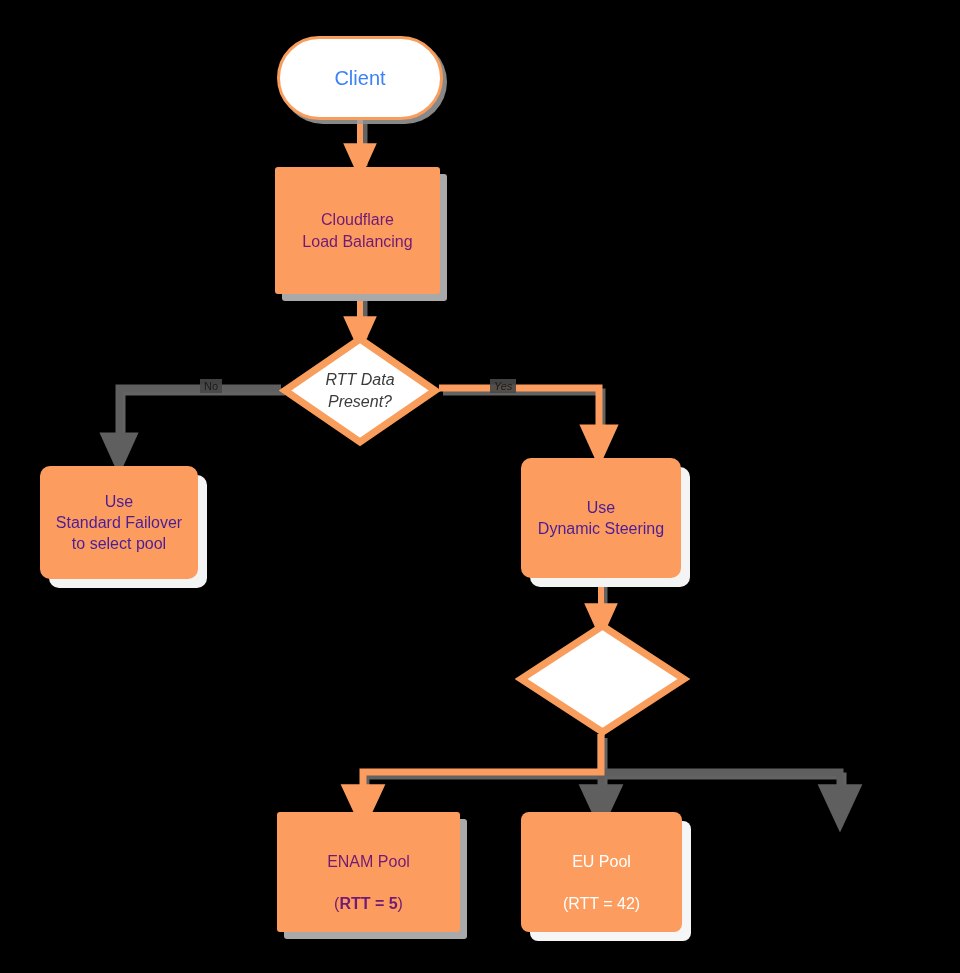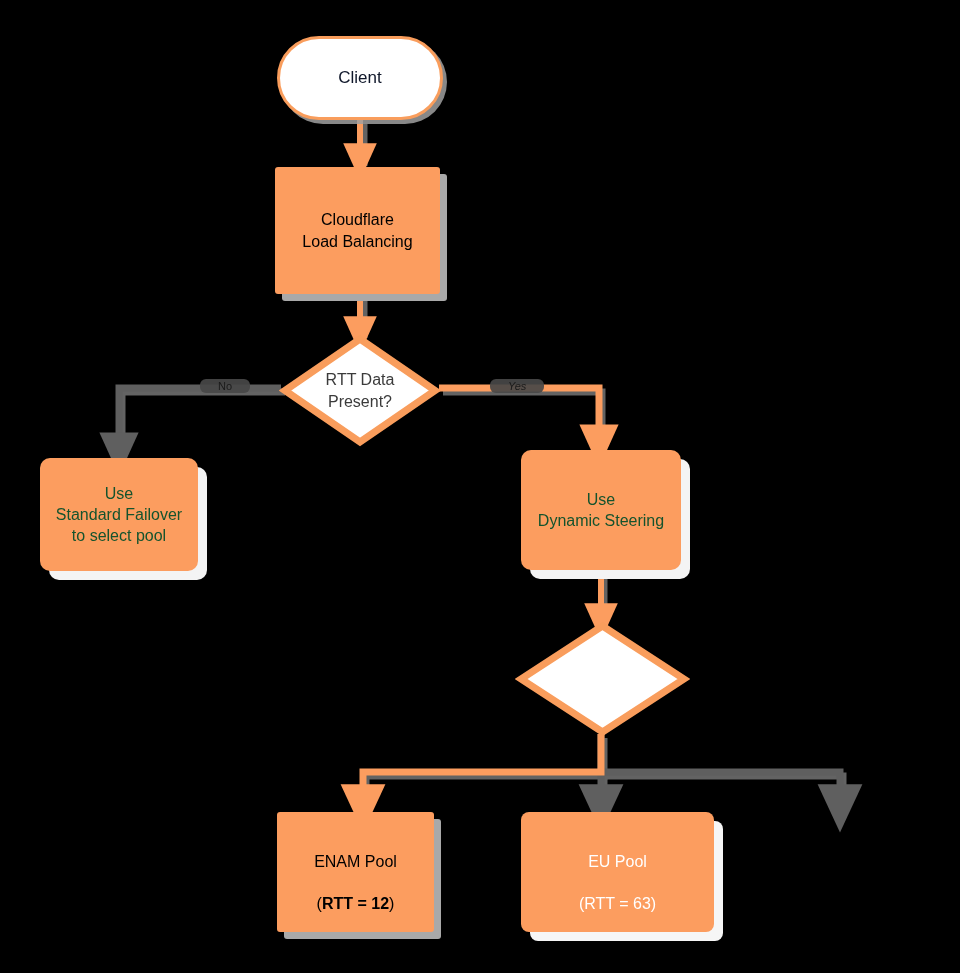--- a/index.html
+++ b/index.html
@@ -37,70 +37,72 @@
     white-space: pre-line;
     pointer-events: none;
   }
 
   
   .node-terminator {
     background: #ffffff;
     border: 3px solid #f99d5c;
     border-radius: 999px;
     box-shadow: 4px 4px 0 0 rgba(160,160,160,0.85);
-    color: #0f172a;
-    font-size: 17px;
+    color: #3b82f6;
+    font-size: 20px;
   }
 
   
   .node-process {
     background: #fc9d5f;
-    color: #000000;
+    color: #701a75;
     font-size: 16px;
     border-radius: 3px;
     box-shadow: 7px 7px 0 0 #a9a9a9;
   }
   
   .node-process-light {
     background: #fc9d5f;
-    color: #14532d;
+    color: #4c1d95;
     font-size: 16px;
     border-radius: 10px;
     box-shadow: 9px 9px 0 0 #f4f4f4;
+    margin-top: 8px;
   }
   .node-process-light-sq {
     background: #fc9d5f;
     color: #ffffff;
     font-size: 16px;
     border-radius: 8px;
     box-shadow: 9px 9px 0 0 #f6f6f6;
   }
 
   
   .node-decision {
     background: transparent;
     color: #3b3b3b;
     font-size: 16px;
+    font-style: italic;
   }
   .node-decision .diamond-shape {
     position: absolute;
     left: 0; top: 0;
     width: 100%;
     height: 100%;
     z-index: 1;
   }
 
   .rtt-strong { font-weight: bold; }
   .edge-label {
     position: absolute;
     font-size: 11px;
     color: #1a1a1a;
     background: rgba(72,72,72,0.92);
-    padding: 1px 18px;
-    border-radius: 6px;
+    padding: 1px 4px;
+    border-radius: 0;
     z-index: 6;
     white-space: nowrap;
   }
 </style>
 </head>
 <body>
 
 <div id="diagram-root">
 
   <svg id="edge-layer" viewBox="0 0 960 973" xmlns="http://www.w3.org/2000/svg">
@@ -174,31 +176,31 @@
     <span class="node-label">Use
 Dynamic Steering</span>
   </div>
 
   <div class="node node-decision" style="left:515px; top:620px; width:175px; height:118px;">
     <svg class="diamond-shape" viewBox="0 0 175 118" preserveAspectRatio="none">
       <polygon points="87.5,6 169,59 87.5,112 6,59" fill="#ffffff" stroke="#f99d5c" stroke-width="7"></polygon>
     </svg>
   </div>
 
-  <div class="node node-process" style="left:277px; top:812px; width:157px; height:120px;">
+  <div class="node node-process" style="left:277px; top:812px; width:183px; height:120px;">
     <span class="node-label">
       <span>ENAM Pool</span><br>
-      <span>(</span><span class="rtt-strong">RTT = 12</span><span>)</span>
+      <span>(</span><span class="rtt-strong">RTT = 5</span><span>)</span>
     </span>
   </div>
 
-  <div class="node node-process-light-sq" style="left:521px; top:812px; width:193px; height:120px;">
+  <div class="node node-process-light-sq" style="left:521px; top:812px; width:161px; height:120px;">
     <span class="node-label">
       <span>EU Pool</span><br>
-      <span>(</span><span>RTT = 63</span><span>)</span>
+      <span>(</span><span>RTT = 42</span><span>)</span>
     </span>
   </div>
 
 
   <div class="edge-label" style="left:200px; top:379px;">No</div>
   <div class="edge-label" style="left:490px; top:379px;font-style:italic;">Yes</div>
 
 </div>
 
 </body></html>

